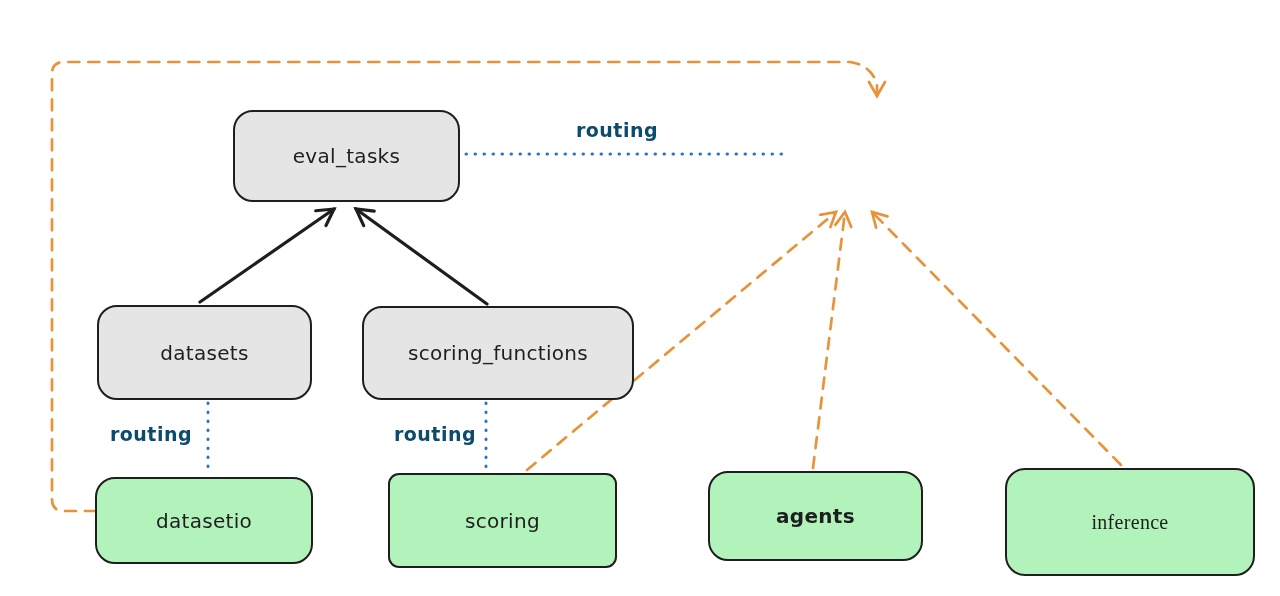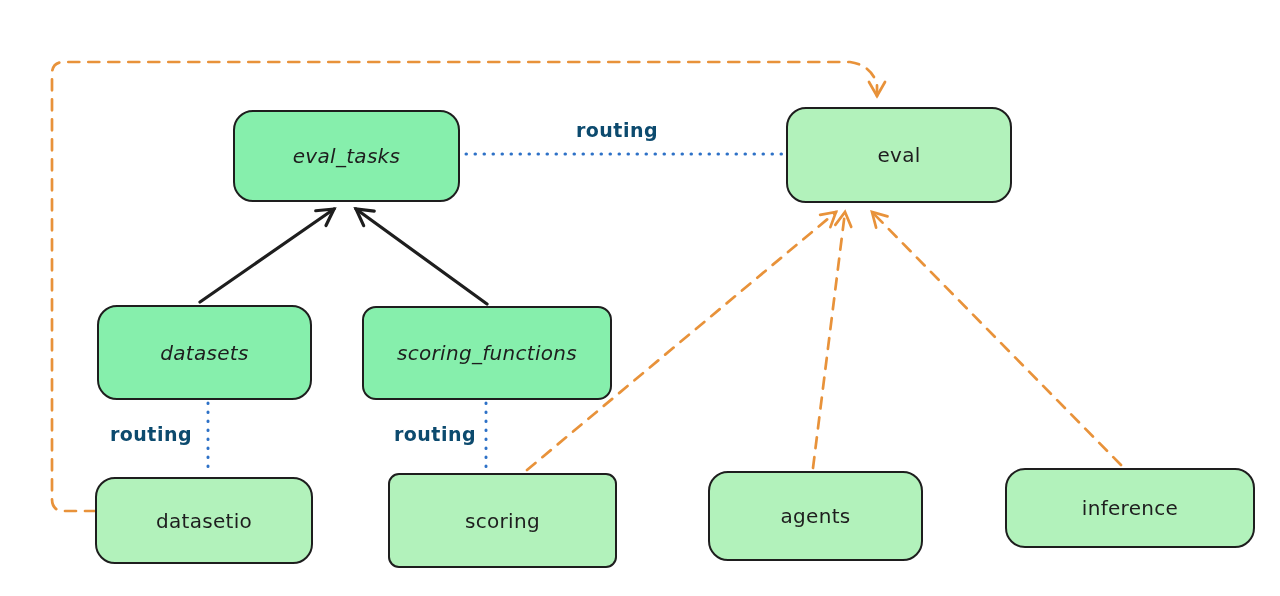--- a/index.html
+++ b/index.html
@@ -32,30 +32,30 @@
     border: 2.8px solid #1e1e1e;
     border-radius: 20px;
     display: flex;
     align-items: center;
     justify-content: center;
     font-size: 20px;
     letter-spacing: 0.3px;
     color: #1e1e1e;
     box-sizing: border-box;
   }
-  .node.blue  { background: #86efac; font-style: italic; }
+  .node.blue  { background: #e5e5e5; }
   .node.green { background: #b2f2bb; }
   #n-eval_tasks        { left: 233px; top: 110px; width: 227px; height: 92px; }
   #n-eval              { left: 786px; top: 107px; width: 226px; height: 96px; }
   #n-datasets          { left:  97px; top: 305px; width: 215px; height: 95px; align-items: center; }
-  #n-scoring_functions { left: 362px; top: 306px; width: 250px; height: 94px; border-radius: 14px; }
+  #n-scoring_functions { left: 362px; top: 306px; width: 272px; height: 94px; }
   #n-datasetio         { left:  95px; top: 477px; width: 218px; height: 87px; }
   #n-scoring           { left: 388px; top: 473px; width: 229px; height: 95px; border-radius: 11px; }
-  #n-agents            { left: 708px; top: 471px; width: 215px; height: 90px; }
-  #n-inference         { left:1005px; top: 468px; width: 250px; height: 80px; }
+  #n-agents            { left: 708px; top: 471px; width: 215px; height: 90px; font-weight: bold; }
+  #n-inference         { left:1005px; top: 468px; width: 250px; height: 108px; font-family: Liberation Serif, serif; }
   .edge-label {
     position: absolute;
     color: #0c4a6e;
     font-weight: 600;
     font-size: 19px;
     letter-spacing: 0.5px;
     text-align: center;
   }
   #el-routing-top      { left: 562px; top: 119px; width: 110px; }
   #el-routing-datasets { left: 106px; top: 423px; width:  90px; }
@@ -85,23 +85,20 @@
 
     <path class="orange-dash" marker-end="url(#ao)" d="M 527 470 L 836 212"></path>
     <path class="orange-dash" marker-end="url(#ao)" d="M 813 468 L 845 212"></path>
     <path class="orange-dash" marker-end="url(#ao)" d="M 1121 465 L 872 212"></path>
     <path class="orange-dash" marker-end="url(#ao)" d="M 96 511 H 64 Q 52 511 52 499 V 74 Q 52 62 64 62 H 850 Q 871 65 877 84 V 96"></path>
   </svg>
 
   <div class="node blue" id="n-eval_tasks">
     <span>eval_tasks</span>
   </div>
-  <div class="node green" id="n-eval">
-    <span>eval</span>
-  </div>
   <div class="node blue" id="n-datasets">
     <span>datasets</span>
   </div>
   <div class="node blue" id="n-scoring_functions">
     <span>scoring_functions</span>
   </div>
   <div class="node green" id="n-datasetio">
     <span>datasetio</span>
   </div>
   <div class="node green" id="n-scoring">

